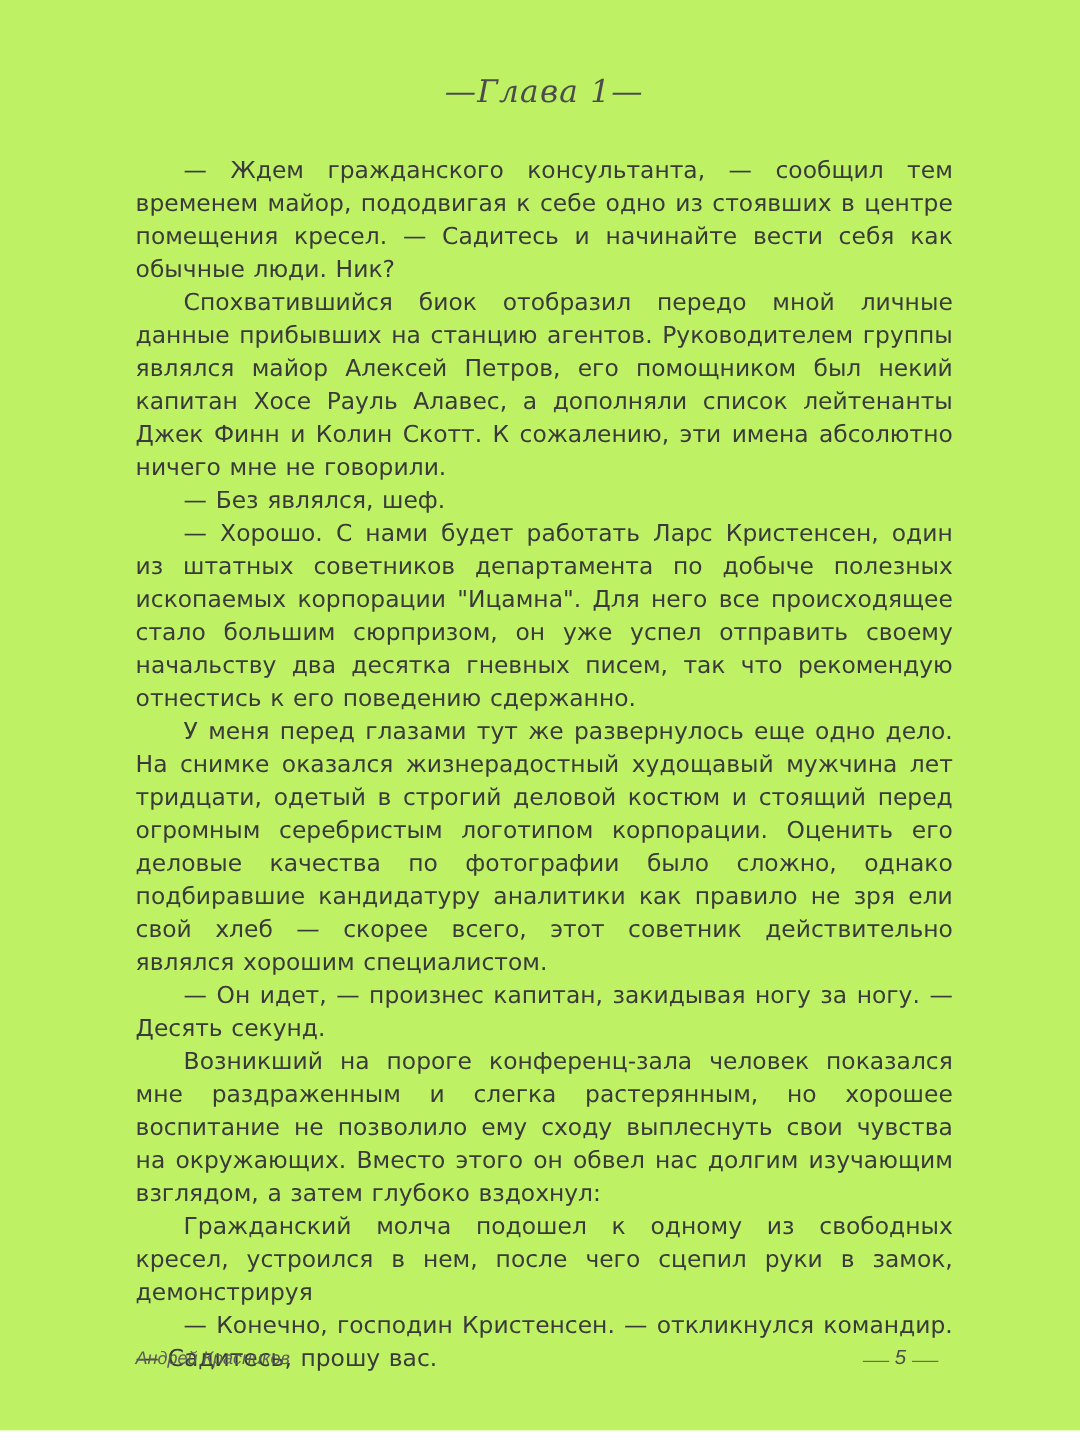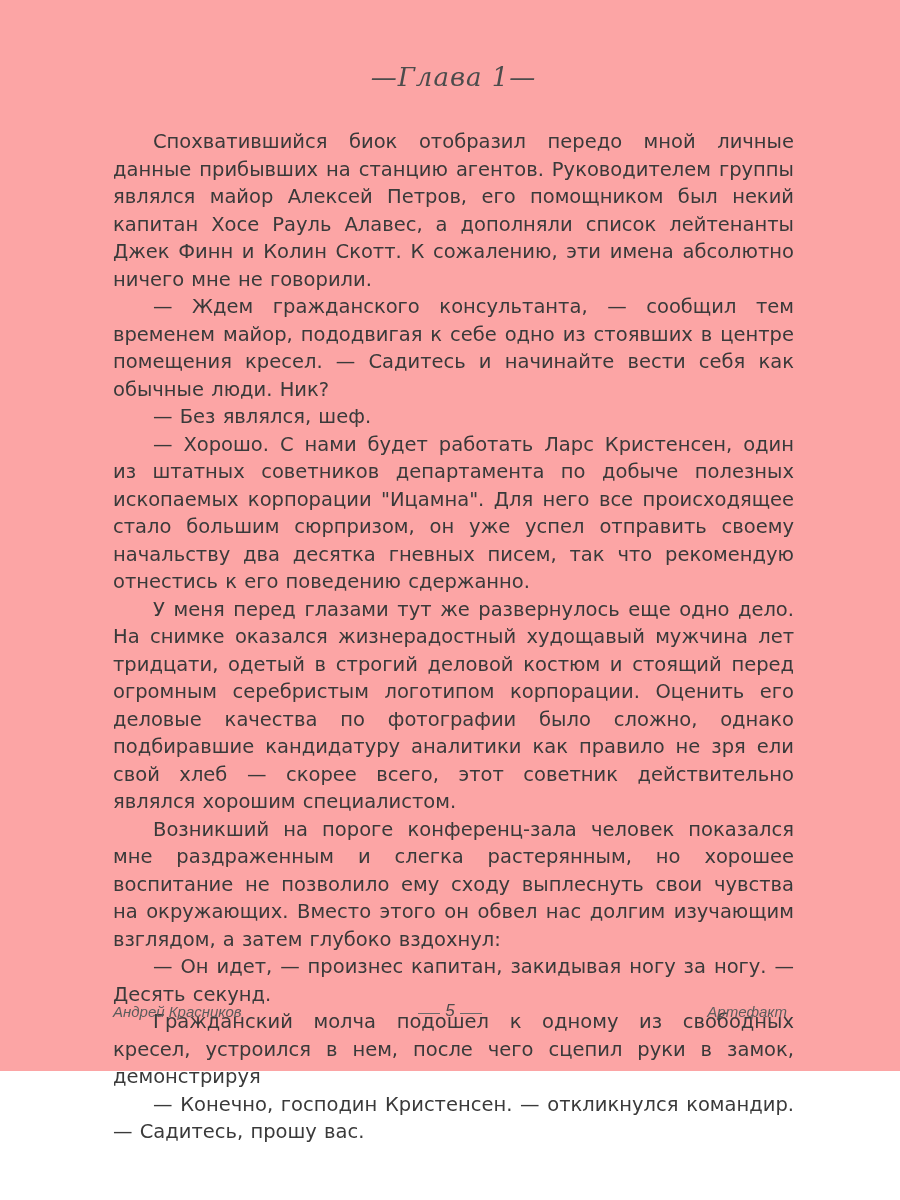--- a/index.html
+++ b/index.html
@@ -9,23 +9,23 @@
   }
   body {
     width: 900px;
     height: 1200px;
     overflow: hidden;
     font-family: "DejaVu Sans", sans-serif;
   }
   .page {
     position: relative;
     width: 900px;
-    height: 1071px;
+    height: 1192px;
     box-sizing: border-box;
-    background: #fca5a5;
+    background: #bef264;
     padding: 62px 106px 0 113px;
   }
   .chapter-title {
     text-align: center;
     font-family: "DejaVu Serif", serif;
     font-style: italic;
     font-size: 26px;
     letter-spacing: 1px;
     color: #4c4c4c;
     margin: 0 0 36px 0;
@@ -69,32 +69,31 @@
   }
 </style>
 </head>
 <body>
 
 <div class="page">
 
   <div class="chapter-title">—Глава 1—</div>
 
   <div class="text-body">
+      <p class="para">— Ждем гражданского консультанта, — сообщил тем временем майор, пододвигая к себе одно из стоявших в центре помещения кресел. — Садитесь и начинайте вести себя как обычные люди. Ник?</p>
       <p class="para">Спохватившийся биок отобразил передо мной личные данные прибывших на станцию агентов. Руководителем группы являлся майор Алексей Петров, его помощником был некий капитан Хосе Рауль Алавес, а дополняли список лейтенанты Джек Финн и Колин Скотт. К сожалению, эти имена абсолютно ничего мне не говорили.</p>
-      <p class="para">— Ждем гражданского консультанта, — сообщил тем временем майор, пододвигая к себе одно из стоявших в центре помещения кресел. — Садитесь и начинайте вести себя как обычные люди. Ник?</p>
       <p class="para">— Без являлся, шеф.</p>
       <p class="para">— Хорошо. С нами будет работать Ларс Кристенсен, один из штатных советников департамента по добыче полезных ископаемых корпорации "Ицамна". Для него все происходящее стало большим сюрпризом, он уже успел отправить своему начальству два десятка гневных писем, так что рекомендую отнестись к его поведению сдержанно.</p>
       <p class="para">У меня перед глазами тут же развернулось еще одно дело. На снимке оказался жизнерадостный худощавый мужчина лет тридцати, одетый в строгий деловой костюм и стоящий перед огромным серебристым логотипом корпорации. Оценить его деловые качества по фотографии было сложно, однако подбиравшие кандидатуру аналитики как правило не зря ели свой хлеб — скорее всего, этот советник действительно являлся хорошим специалистом.</p>
+      <p class="para">— Он идет, — произнес капитан, закидывая ногу за ногу. — Десять секунд.</p>
       <p class="para">Возникший на пороге конференц-зала человек показался мне раздраженным и слегка растерянным, но хорошее воспитание не позволило ему сходу выплеснуть свои чувства на окружающих. Вместо этого он обвел нас долгим изучающим взглядом, а затем глубоко вздохнул:</p>
-      <p class="para">— Он идет, — произнес капитан, закидывая ногу за ногу. — Десять секунд.</p>
       <p class="para">Гражданский молча подошел к одному из свободных кресел, устроился в нем, после чего сцепил руки в замок, демонстрируя</p>
       <p class="para">— Конечно, господин Кристенсен. — откликнулся командир. — Садитесь, прошу вас.</p>
     </div>
 
   <div class="footer">
     <span class="f-left">Андрей Красников</span>
     <span class="f-center">
       <span class="pn-line"></span><span class="pn-num">5</span><span class="pn-line"></span>
     </span>
-    <span class="f-right">Артефакт</span>
   </div>
 
 </div>
 
 </body></html>

